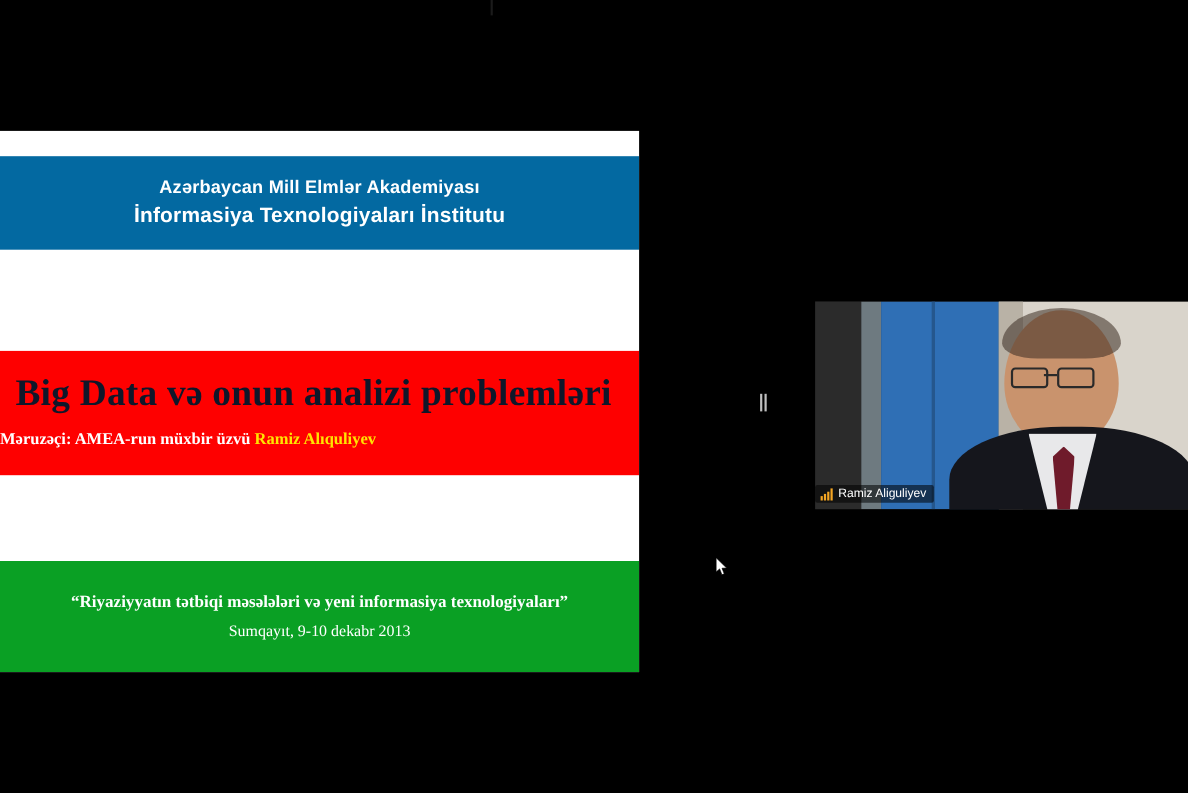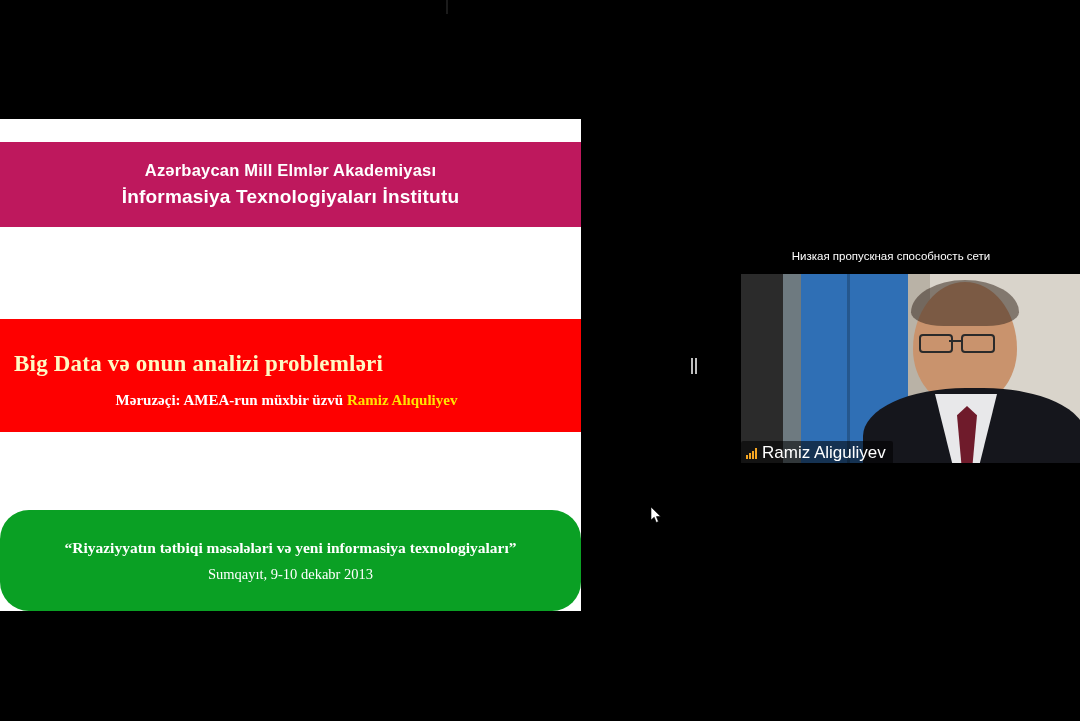--- a/index.html
+++ b/index.html
@@ -38,21 +38,21 @@
     background: #ffffff;
     overflow: hidden;
   }
 
   .slide-band-blue {
     position: absolute;
     left: 0;
     top: 23px;
     width: 581px;
     height: 85px;
-    background: #be185d;
+    background: #0369a1;
     color: #ffffff;
     display: flex;
     flex-direction: column;
     align-items: center;
     justify-content: center;
   }
   .slide-band-blue .line1 {
     font-size: 16.5px;
     font-weight: bold;
     letter-spacing: 0.2px;
@@ -71,32 +71,31 @@
     width: 581px;
     height: 113px;
     background: #fe0000;
     color: #ffffff;
   }
   .slide-band-red .title {
     position: absolute;
     left: 14px;
     top: 20px;
     font-family: "Liberation Serif", serif;
-    font-size: 23px;
-    font-weight: bold;
-    color: #fef9c3;
+    font-size: 34px;
+    font-weight: bold;
+    color: #0f172a;
     letter-spacing: 0.2px;
-    margin-top: 12px;
   }
   .slide-band-red .presenter {
     position: absolute;
     left: 0;
     right: 8px;
     top: 73px;
-    text-align: center;
+    text-align: left;
     font-family: "Liberation Serif", serif;
     font-size: 15px;
     font-weight: bold;
     color: #ffffff;
   }
   .slide-band-red .presenter .name {
     color: #ffe400;
   }
 
   .slide-band-green {
@@ -105,21 +104,20 @@
     top: 391px;
     width: 581px;
     height: 101px;
     background: #0aa024;
     color: #ffffff;
     display: flex;
     flex-direction: column;
     align-items: center;
     justify-content: center;
     text-align: center;
-    border-radius: 29px;
   }
   .slide-band-green .g1 {
     font-family: "Liberation Serif", serif;
     font-size: 15.5px;
     font-weight: bold;
     margin-bottom: 9px;
   }
   .slide-band-green .g2 {
     font-family: "Liberation Serif", serif;
     font-size: 15.5px;
@@ -312,21 +310,21 @@
     top: 196px;
     display: flex;
     align-items: center;
     gap: 5px;
     padding: 2px 7px 2px 5px;
     background: rgba(0,0,0,0.55);
     border-radius: 2px;
   }
   .name-badge .label {
     color: #ffffff;
-    font-size: 17px;
+    font-size: 11px;
     white-space: nowrap;
   }
   .signal-icon {
     display: inline-flex;
     align-items: flex-end;
     gap: 1px;
     height: 11px;
   }
   .signal-icon b {
     display: block;
@@ -385,21 +383,20 @@
     </div>
   </div>
 
   <div class="splitter">
     <i class="a"></i>
     <i class="b"></i>
   </div>
 
   <div class="video-tile">
 
-    <div class="net-warning">Низкая пропускная способность сети</div>
 
     <div class="video-frame">
       <div class="room-dark"></div>
       <div class="room-wall-left"></div>
       <div class="room-cabinet"></div>
       <div class="room-wall-right"></div>
 
       <div class="person">
         <div class="head"></div>
         <div class="hair"></div>

